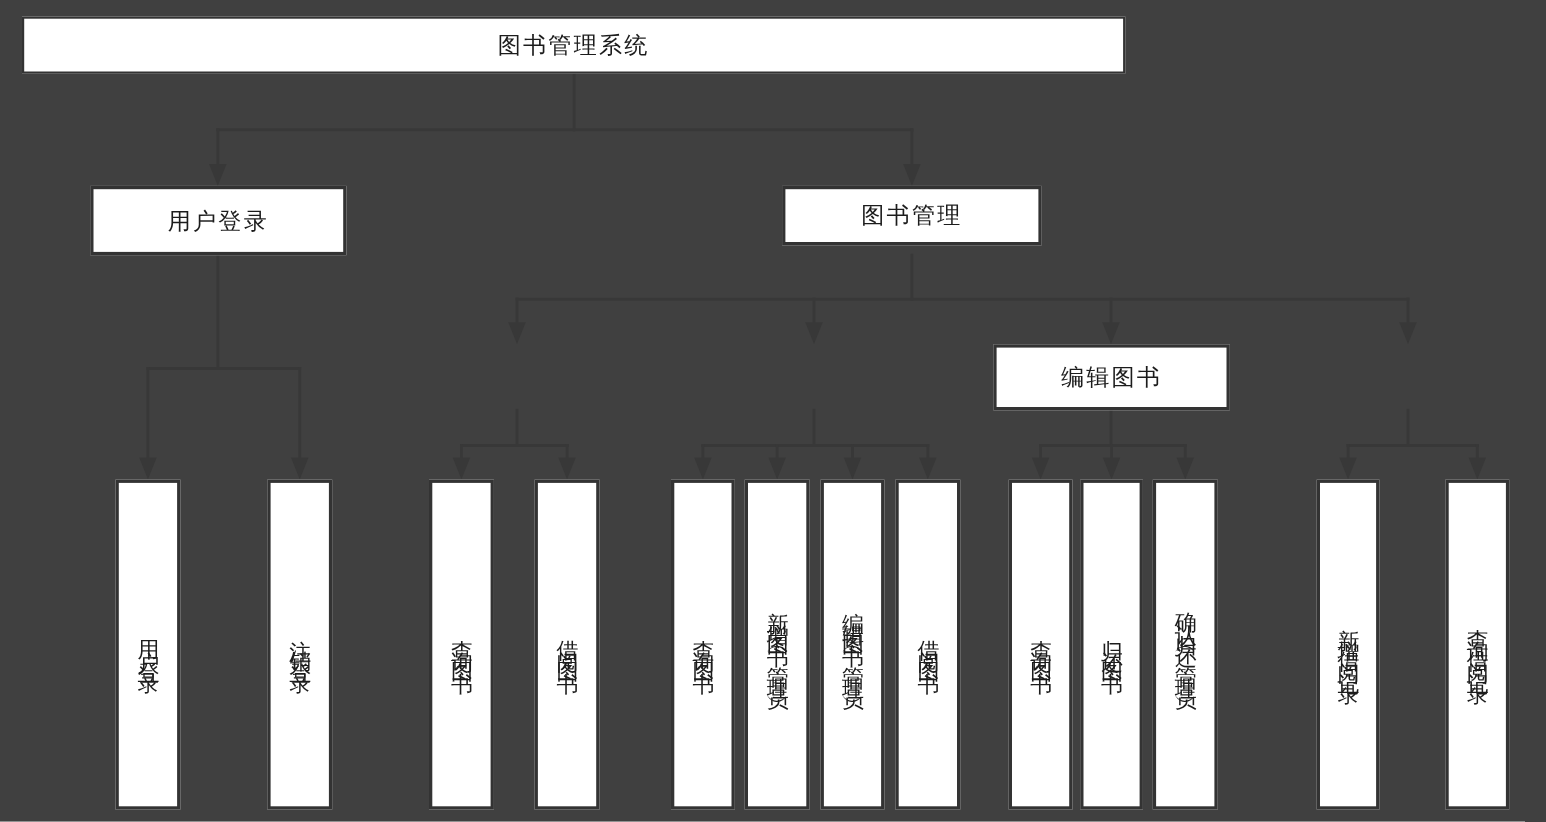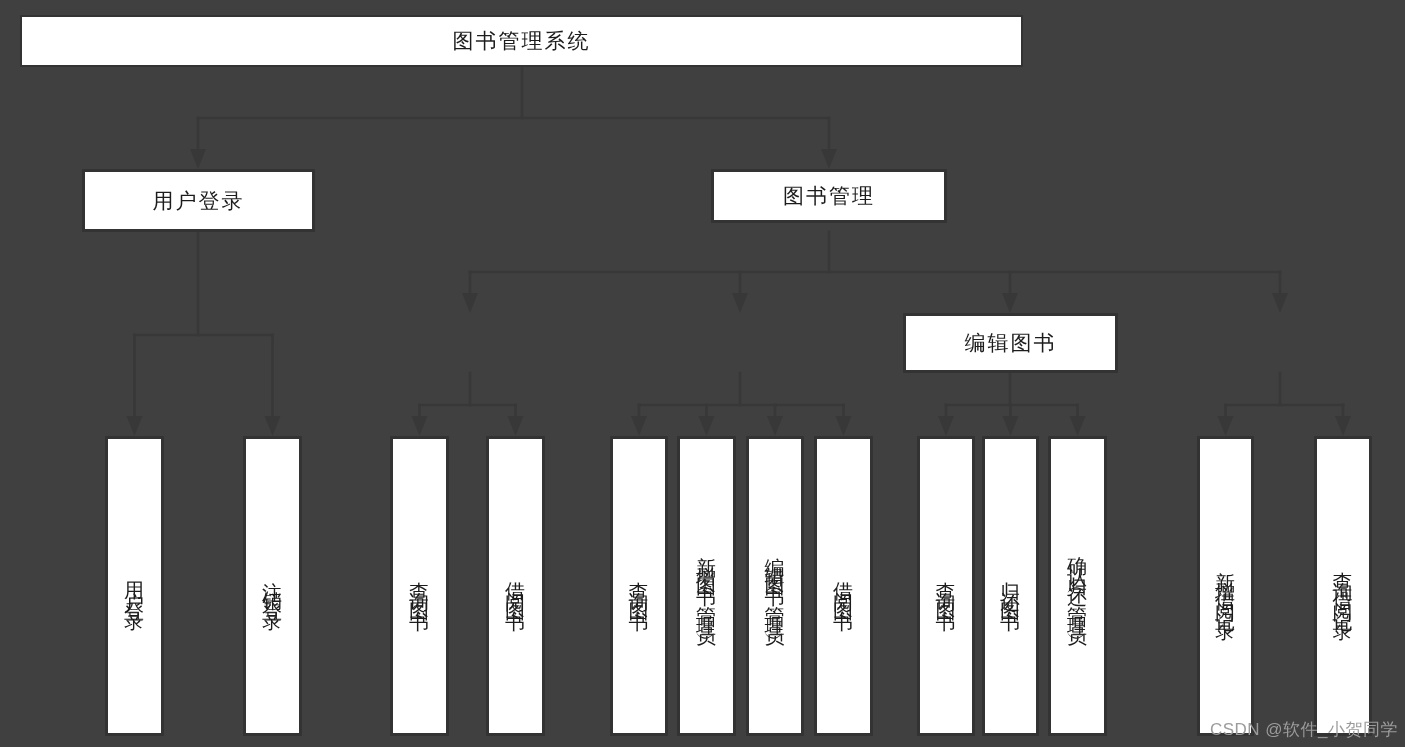--- a/index.html
+++ b/index.html
@@ -144,14 +144,13 @@
     <span class="v-text">确认归还（管理员）</span>
   </div>
 
   <div class="box v-box" style="left:1197px;top:436px;width:57px;height:300px">
     <span class="v-text">新增借阅记录</span>
   </div>
   <div class="box v-box" style="left:1314px;top:436px;width:58px;height:300px">
     <span class="v-text">查询借阅记录</span>
   </div>
 
-  <div class="watermark">CSDN @软件_小贺同学</div>
 </div>
 
 </body></html>

